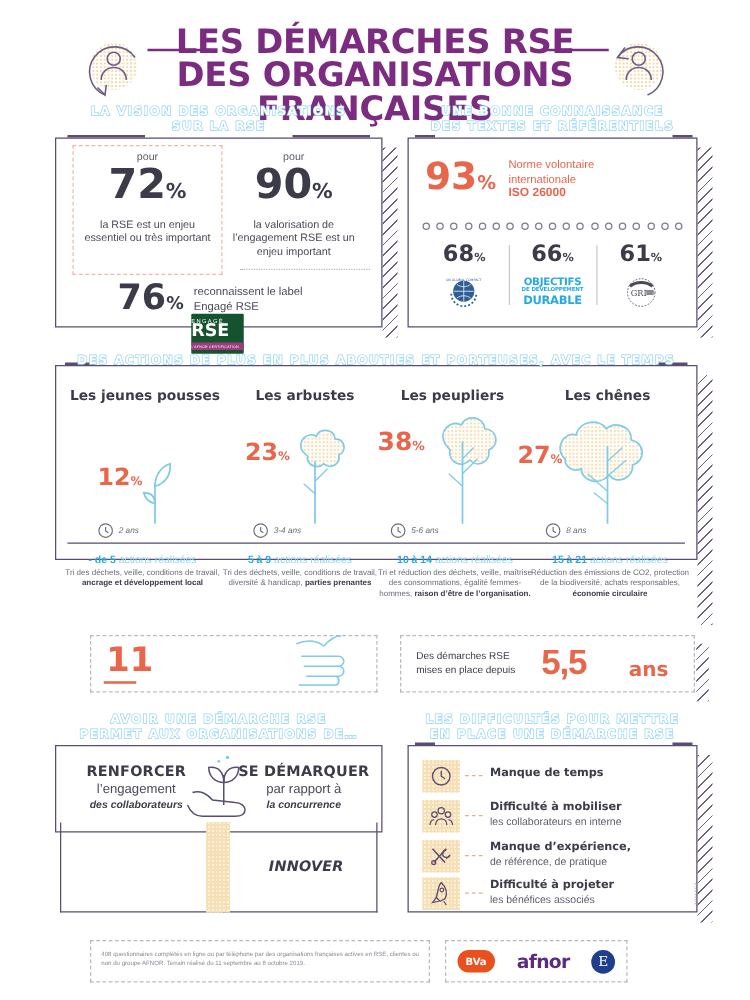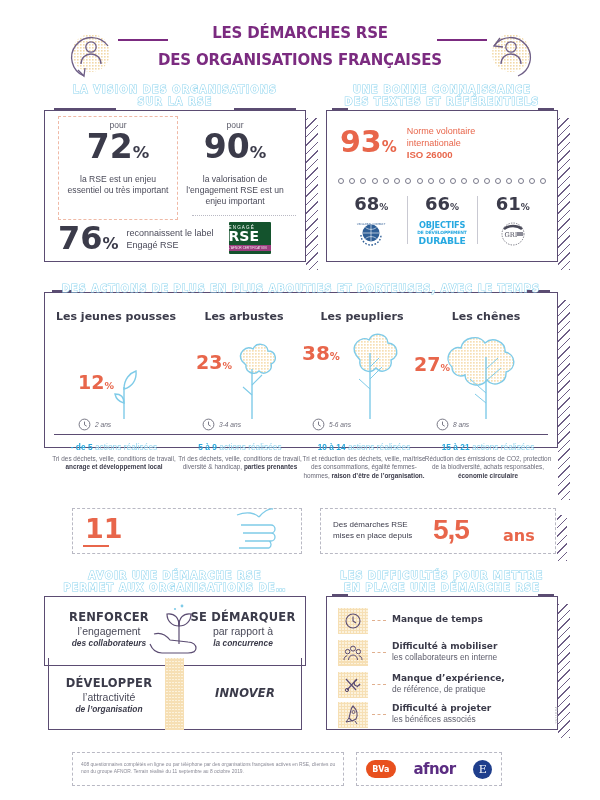--- a/index.html
+++ b/index.html
@@ -13,21 +13,21 @@
   }
   .page { width:600px; height:800px; position:relative; }
 
   
   .header { position:absolute; left:0; top:18px; width:600px; height:72px; }
   .hdr-title {
     position:absolute; left:100px; top:2px; width:400px;
     text-align:center;
     color:#7B2B80;
     font-weight:bold;
-    font-size:15px;
+    font-size:27px;
     letter-spacing:-0.2px;
     line-height:27px;
     font-family:"DejaVu Sans", sans-serif;
   }
   .hdr-title .l2 { display:block; }
   .hdr-rule { position:absolute; top:21px; height:2px; background:#7B2B80; }
   .hdr-rule.left { left:118px; width:50px; }
   .hdr-rule.right { left:437px; width:50px; }
   .hdr-ico { position:absolute; top:8px; width:60px; height:58px; }
   .hdr-ico.left { left:62px; }
@@ -67,21 +67,21 @@
   .dot-box  { position:absolute; border:1.2px dotted #b9b9c4; }
 
   
   #sec1 { left:44px; top:110px; width:262px; height:152px; }
   .s1-a { position:absolute; left:18px; top:10px; width:112px; height:96px; }
   .s1-b { position:absolute; left:132px; top:10px; width:118px; height:96px; }
   .pour { font-size:8.5px; color:#5d5d6b; text-align:center; display:block; }
   .s1big { font-size:33px; line-height:34px; text-align:center; }
   .s1txt { font-size:8.6px; line-height:11px; text-align:center; color:#4a4a59; margin-top:4px; }
   .s1-c { position:absolute; left:14px; top:112px; width:240px; height:34px; }
-  .s1-c .n { font-size:32px; float:left; line-height:32px; }
+  .s1-c .n { font-size:28px; float:left; line-height:32px;margin-left:36px; }
   .s1-c .t { font-size:9px; line-height:11.5px; color:#4a4a59; float:left; margin:6px 0 0 8px; width:96px;}
   .rse-badge {
     float:left; margin-left:6px; width:42px; height:32px;
     background:#14532d; color:#fff; text-align:left;
     border-radius:1px; overflow:hidden; position:relative;
   }
   .rse-badge .e { font-size:4.6px; letter-spacing:1.1px; margin-top:3px; }
   .rse-badge .r { font-size:14px; font-weight:bold; line-height:13px; font-family:"DejaVu Sans",sans-serif;}
   .rse-badge .f { font-size:2.8px; background:#9B3C7E; margin-top:2px; padding:1px 0; letter-spacing:.2px;}
 
@@ -441,25 +441,20 @@
     <div class="q" style="left:6px;top:14px;">
       <div class="h">RENFORCER</div>
       <div class="s">l’engagement</div>
       <div class="i">des collaborateurs</div>
     </div>
     <div class="q" style="left:140px;top:14px;">
       <div class="h">SE DÉMARQUER</div>
       <div class="s">par rapport à</div>
       <div class="i">la concurrence</div>
     </div>
-    <div class="q" style="left:6px;top:80px;">
-      <div class="h">DÉVELOPPER</div>
-      <div class="s">l’attractivité</div>
-      <div class="i">de l’organisation</div>
-    </div>
     <div class="q" style="left:142px;top:90px;font-style:italic;">
       <div class="h">INNOVER</div>
     </div>
 
     <svg style="position:absolute;left:96px;top:2px;" width="78" height="72" viewBox="0 0 78 72">
       <path d="M39 46V22" stroke="#5B4C72" stroke-width="1.2" fill="none"></path>
       <path d="M39 28c-7 0-12-5-12-12 8-1 12 4 12 12z" fill="none" stroke="#5B4C72" stroke-width="1.2"></path>
       <path d="M39 28c7 0 12-5 12-12-8-1-12 4-12 12z" fill="none" stroke="#5B4C72" stroke-width="1.2"></path>
       <circle cx="42" cy="8" r="1.4" fill="#7FCBE8"></circle>
         <circle cx="35" cy="11" r="1.1" fill="#7FCBE8"></circle>

